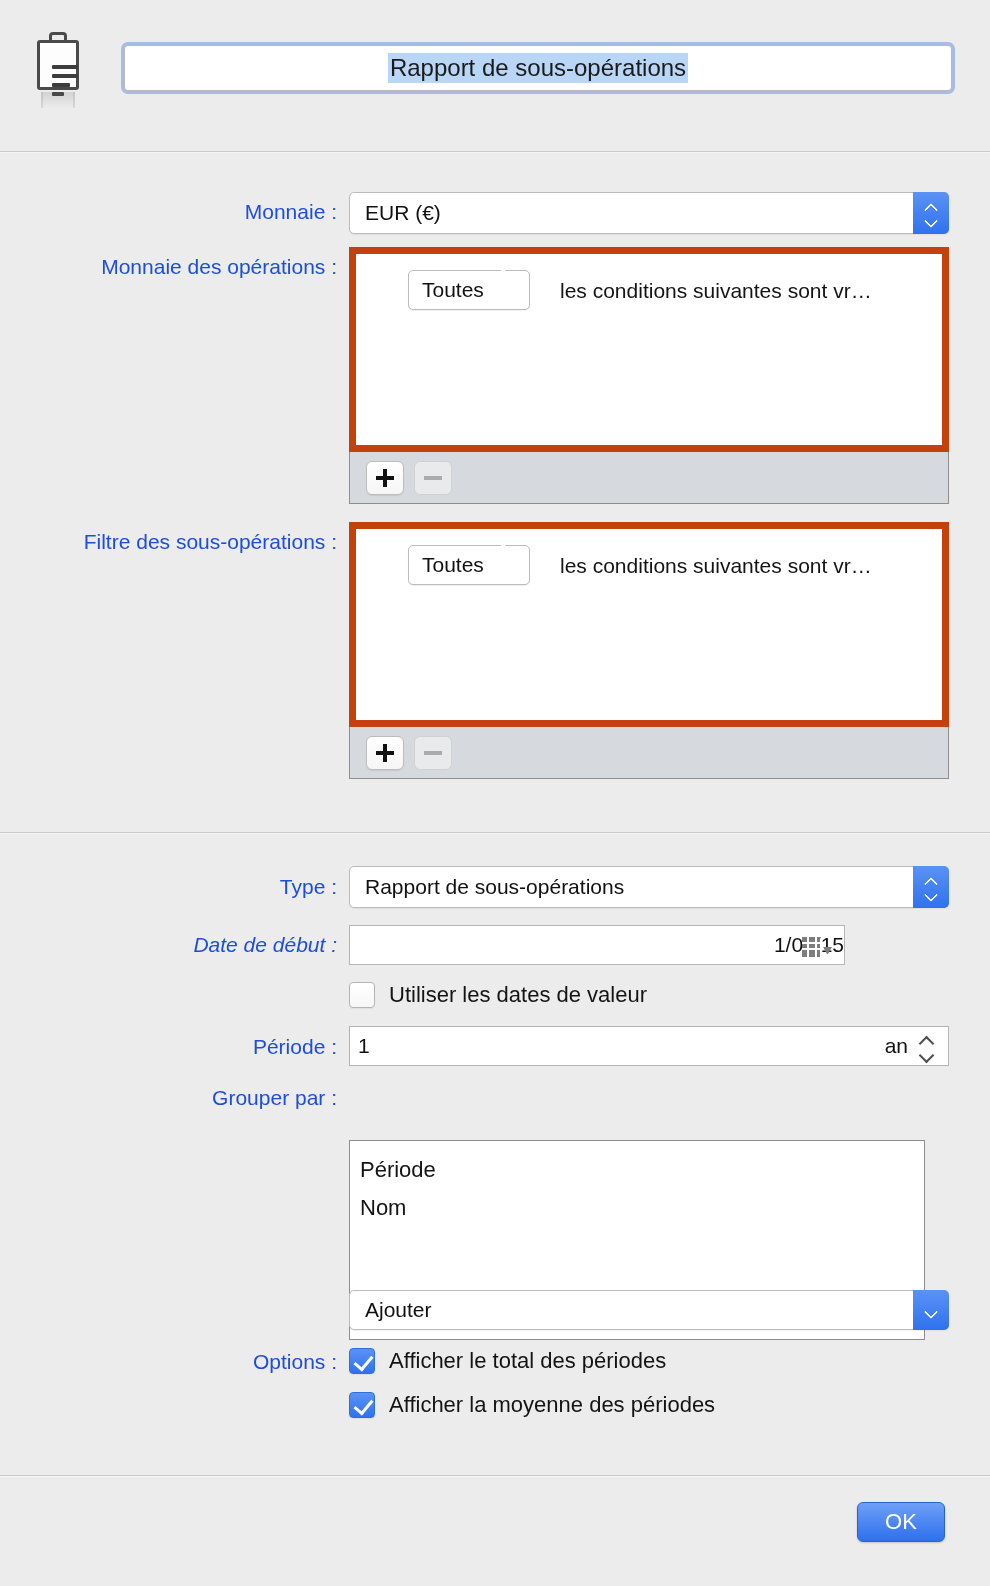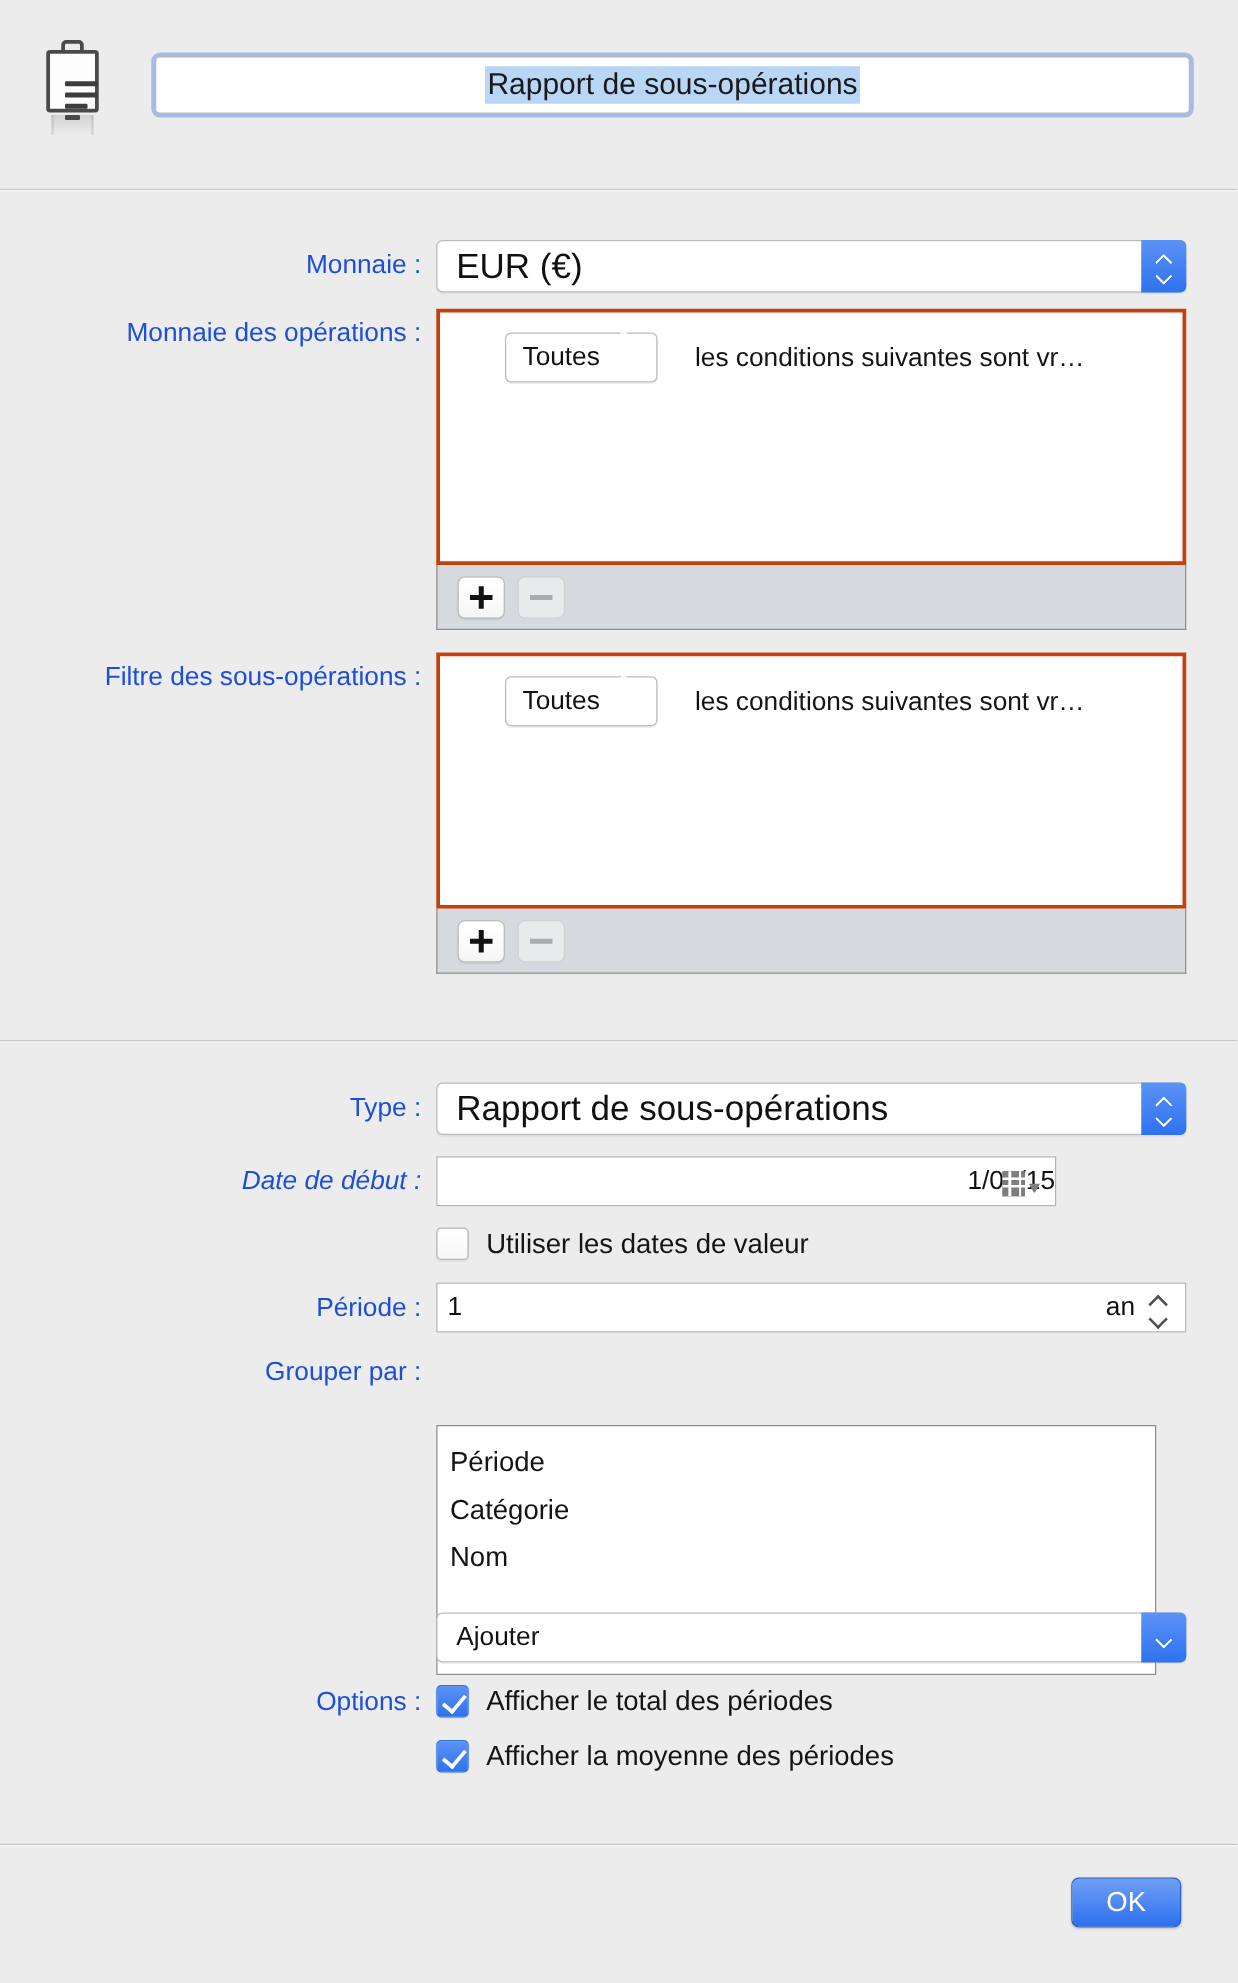--- a/index.html
+++ b/index.html
@@ -44,34 +44,34 @@
      white-space: nowrap; }
 
   
   .label { position: absolute; text-align: right; font-size: 21px; color: #1d4ed8;
      white-space: nowrap; right: 653px; }
 
   
   .popup { position: absolute; background: #ffffff; border: 1px solid #bcbcbc;
      border-radius: 5px; display: flex; align-items: center;
      box-shadow: 0 1px 1px rgba(0,0,0,.06); }
-  .popup .pv { font-size: 28px; color: #111; padding-left: 15px; white-space: nowrap; }
+  .popup .pv { font-size: 21px; color: #111; padding-left: 15px; white-space: nowrap; }
   .popup .arrows { position: absolute; right: -1px; top: -1px; bottom: -1px; width: 36px;
      background: linear-gradient(to bottom, #5b92f5, #2f72ee);
      border-radius: 0 5px 5px 0; display: flex; flex-direction: column;
      align-items: center; justify-content: center; gap: 3px; }
   .chev { width: 13px; height: 8px; position: relative; }
   .chev::before { content: ""; position: absolute; left: 1px; top: 1px; width: 8px; height: 8px;
      border-left: 2.2px solid #fff; border-top: 2.2px solid #fff; transform: rotate(45deg);
      border-radius: 1px; }
   .chev.down::before { border-left: none; border-top: none;
      border-right: 2.2px solid #fff; border-bottom: 2.2px solid #fff; }
 
   
-  .listbox { position: absolute; background: #fff; border: 3px solid #c2410c; }
+  .listbox { position: absolute; background: #fff; border: 7px solid #c2410c; }
   .toolbar { position: absolute; background: #d6d9dd; border: 1px solid #8e8e8e;
      border-top: none; display: flex; align-items: center; gap: 10px; padding-left: 16px; }
   .sq-btn { width: 38px; height: 34px; border-radius: 6px; border: 1px solid #bdbdbd;
      background: linear-gradient(to bottom,#ffffff,#f6f6f6); display: flex;
      align-items: center; justify-content: center; box-shadow: 0 1px 1px rgba(0,0,0,.08); }
   .sq-btn.off { background: #e8eaec; border-color: #cfd1d3; box-shadow: none; }
   .plus { position: relative; width: 18px; height: 18px; }
   .plus::before, .plus::after { content: ""; position: absolute; background: #111; }
   .plus::before { left: 7px; top: 0; width: 4px; height: 18px; }
   .plus::after { left: 0; top: 7px; width: 18px; height: 4px; }
@@ -256,21 +256,20 @@
     <span class="unit">an</span>
     <span class="gstepper">
       <i class="gchev up"></i>
         <i class="gchev down"></i>
     </span>
   </div>
 
   <div class="label" style="top:1086px;">Grouper par :</div>
   <div class="grouplist" style="left:349px; top:1140px; width:576px; height:200px;">
     <div class="gi">Période</div>
-    <div class="gi">Catégorie</div>
     <div class="gi">Nom</div>
   </div>
   <div class="pulldown" style="left:349px; top:1290px; width:600px; height:40px;">
     <span class="pv">Ajouter</span>
     <span class="pd-arrow">
       <i class="chev down"></i>
     </span>
   </div>
 
   <div class="label" style="top:1350px;">Options :</div>

